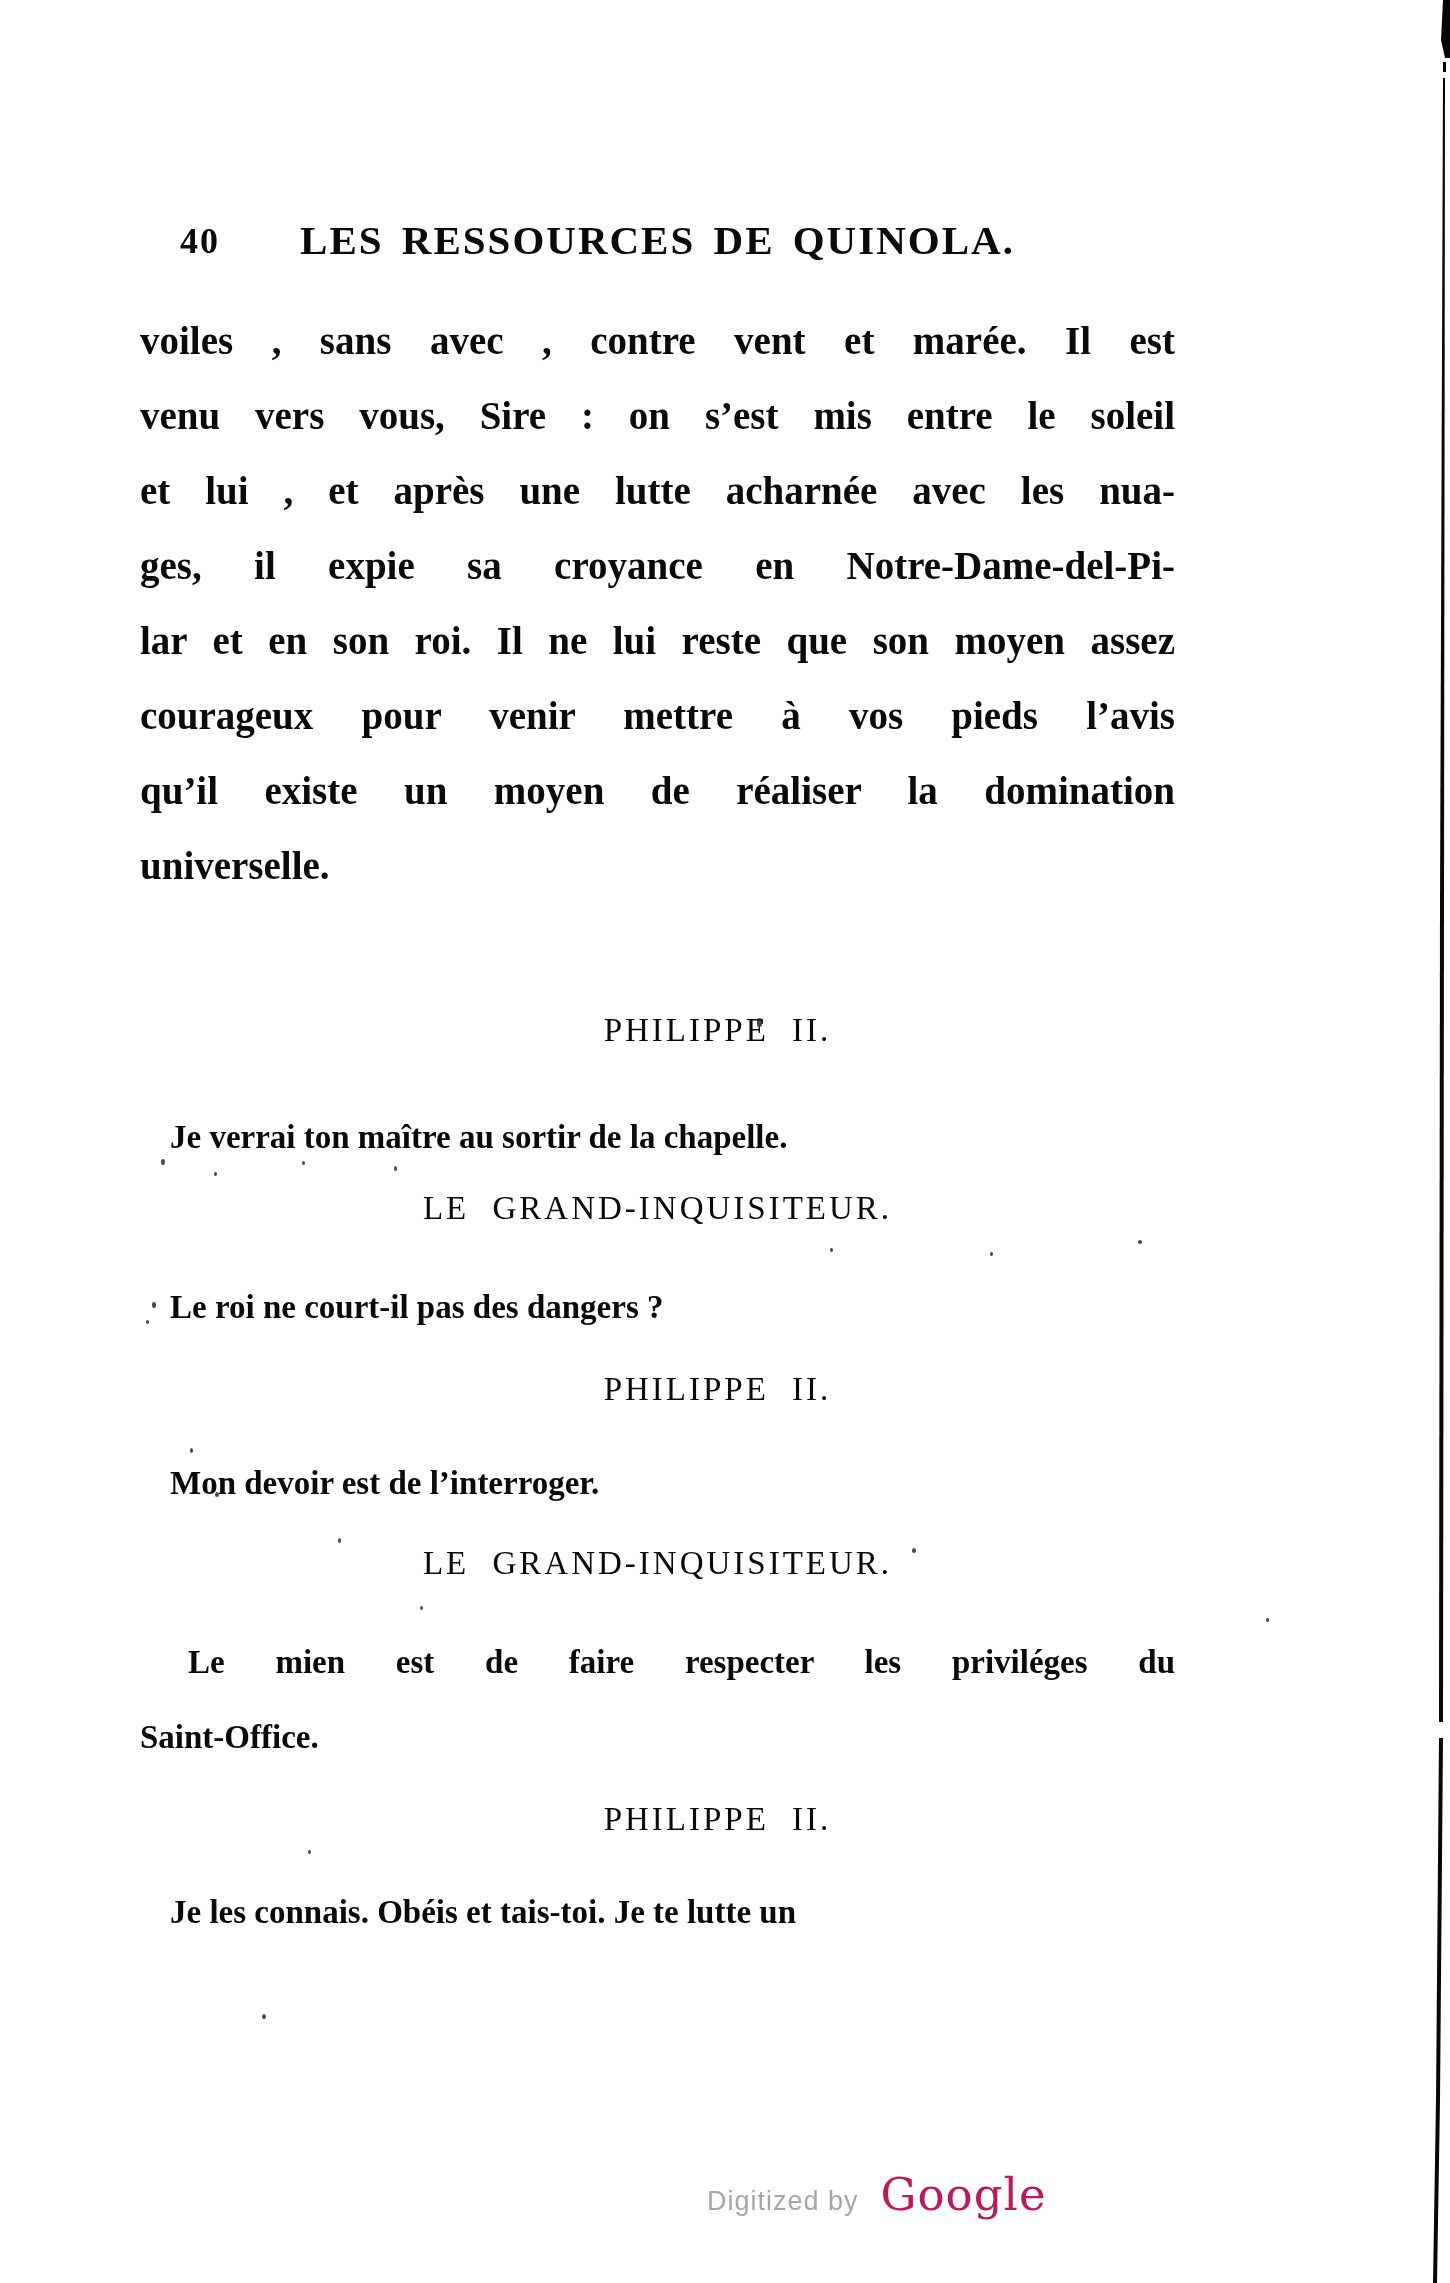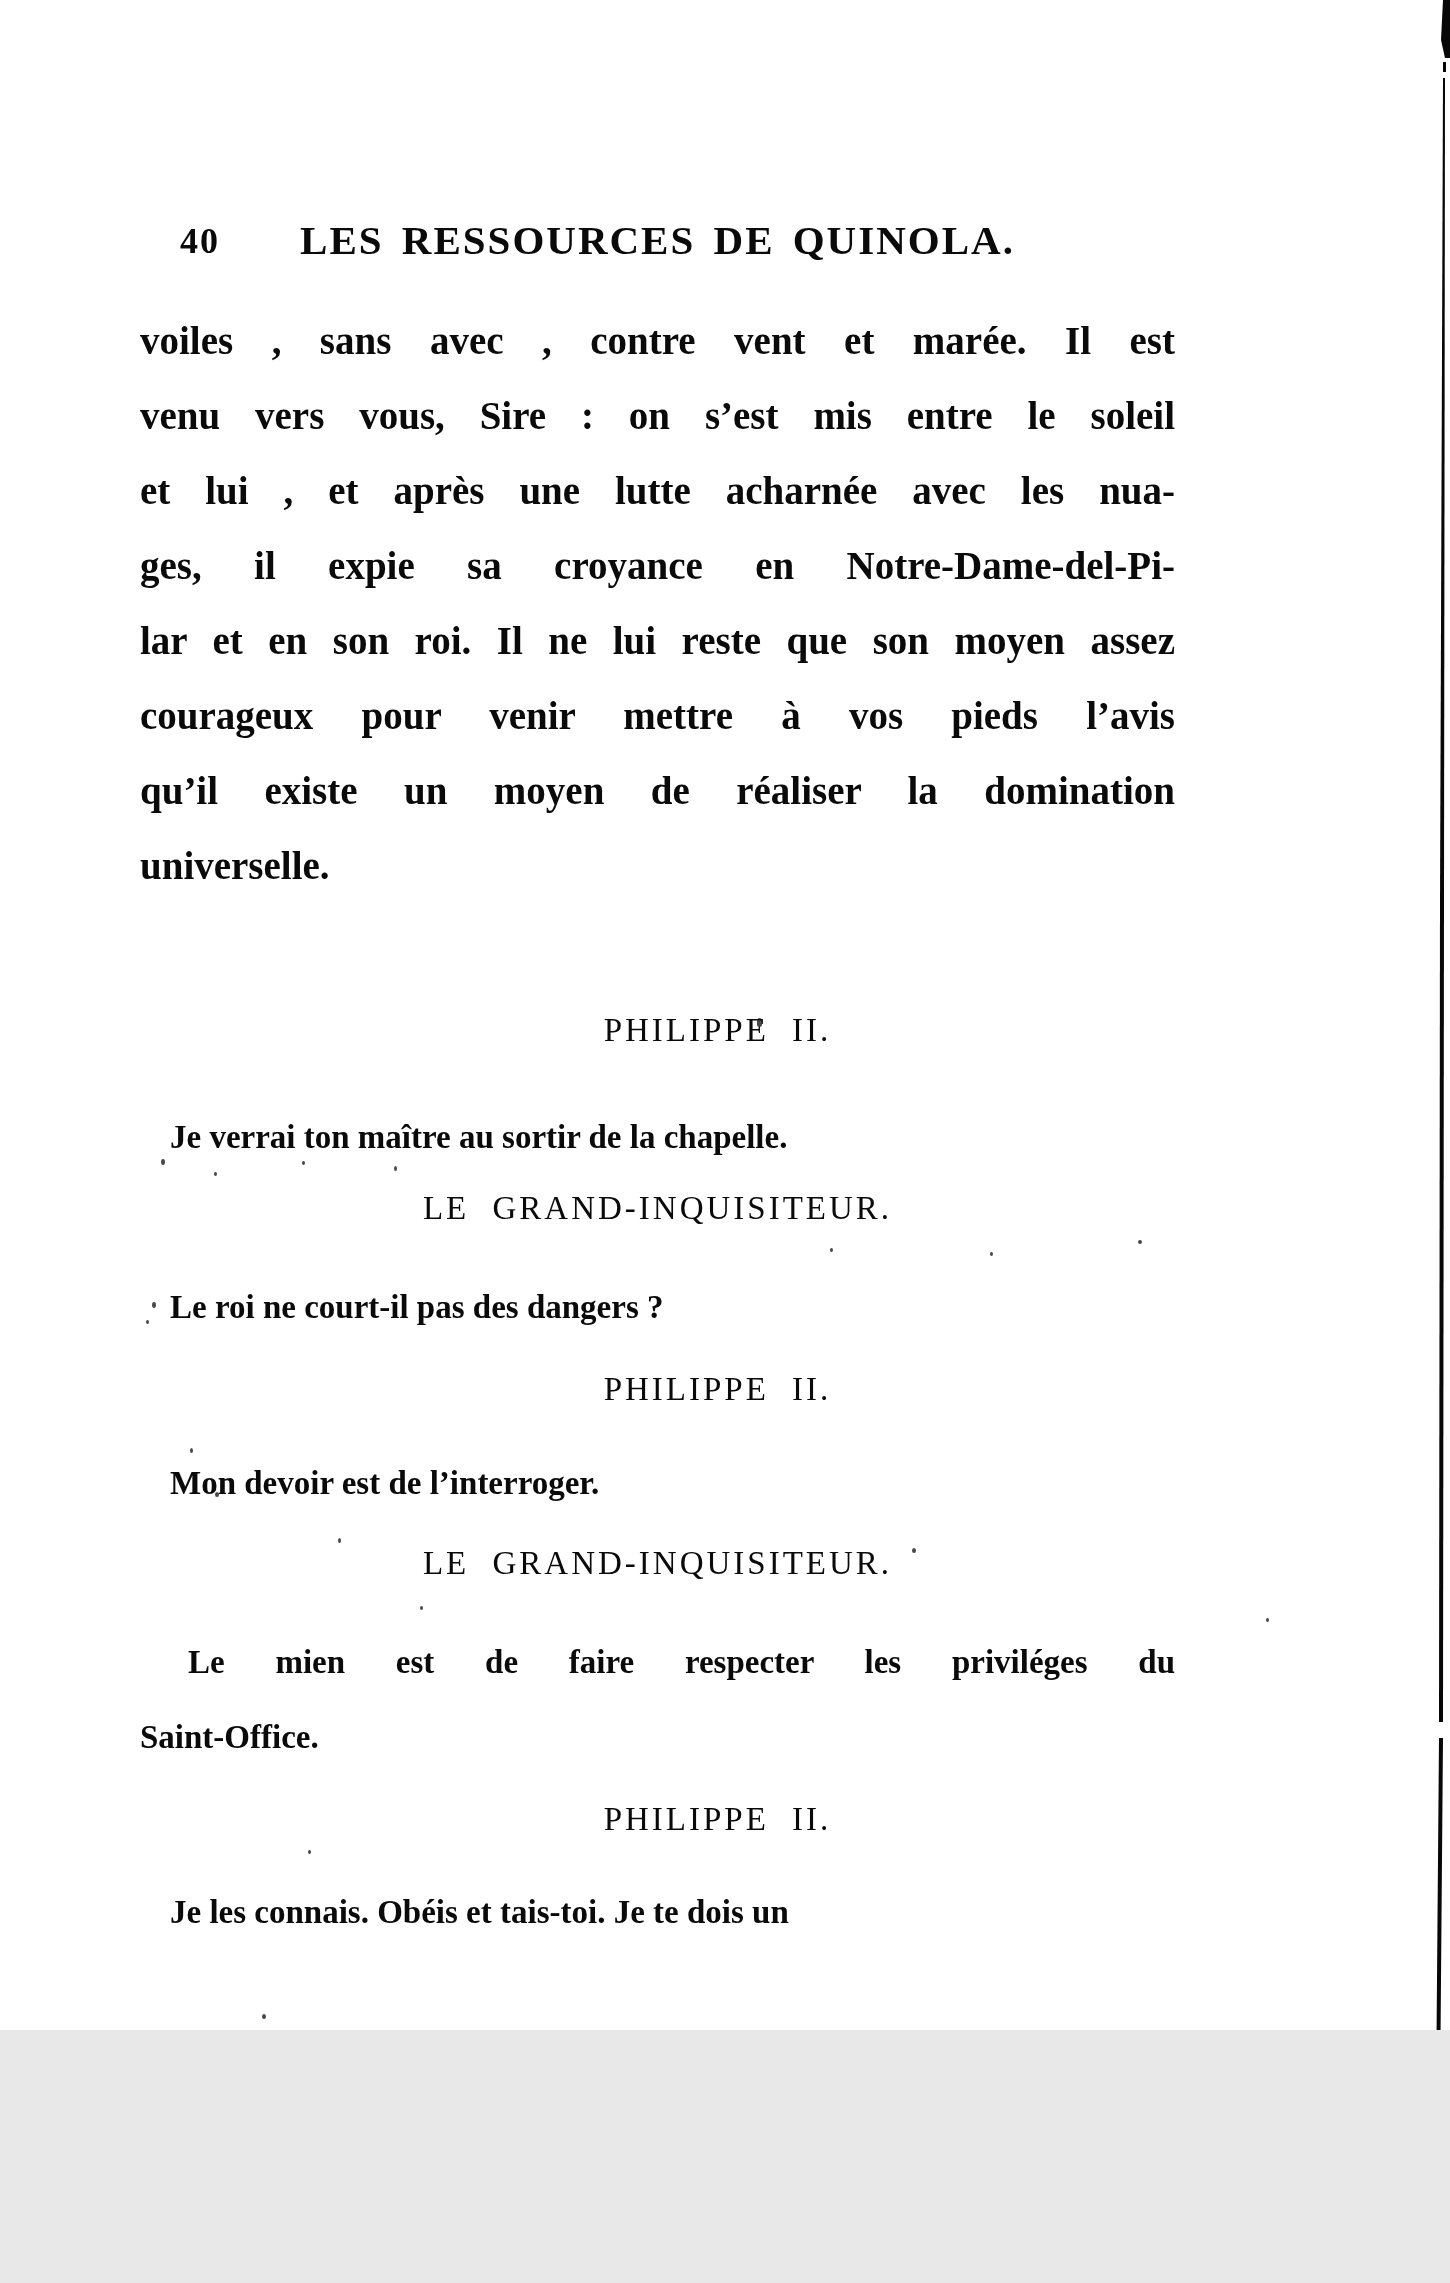--- a/index.html
+++ b/index.html
@@ -1,18 +1,18 @@
 <!DOCTYPE html>
 <html><head>
 <meta charset="utf-8">
 <style>
   html,body{margin:0;padding:0;background:#e8e8e8;}
   .page{
     position:relative;
-    width:1450px;height:2030px;
+    width:1450px;height:2283px;
     background:#ffffff;
     overflow:hidden;
     font-family:"Liberation Serif", serif;
     color:#0a0a0a;
   }
   
   .header{position:absolute;top:216px;left:140px;width:1035px;height:48px;}
   .pagenum{
     position:absolute;left:40px;top:4px;
     font-size:36px;font-weight:700;letter-spacing:2px;
@@ -105,21 +105,21 @@
   </div>
 
   <div class="speaker" style="top:1543px">LE GRAND-INQUISITEUR.</div>
   <div class="speech" style="top:1625px">
     <div class="line just indent48">Le mien est de faire respecter les priviléges du</div>
     <div class="line noindent">Saint-Office.</div>
   </div>
 
   <div class="speaker shift-r" style="top:1799px">PHILIPPE II.</div>
   <div class="speech" style="top:1875px">
-    <div class="line">Je les connais.  Obéis et tais-toi.  Je te dois un</div>
+    <div class="line">Je les connais.  Obéis et tais-toi.  Je te lutte un</div>
   </div>
 
   <div class="footer">
     <span class="digitized">Digitized by</span>
     <span class="google">Google</span>
   </div>
 
   <svg class="edge-line" viewBox="0 0 26 2283" preserveAspectRatio="none">
     <polygon points="19,0 26,0 26,58 21,58 17,40" fill="#070707"></polygon>
     <rect x="19" y="62" width="3" height="10" fill="#070707"></rect>

